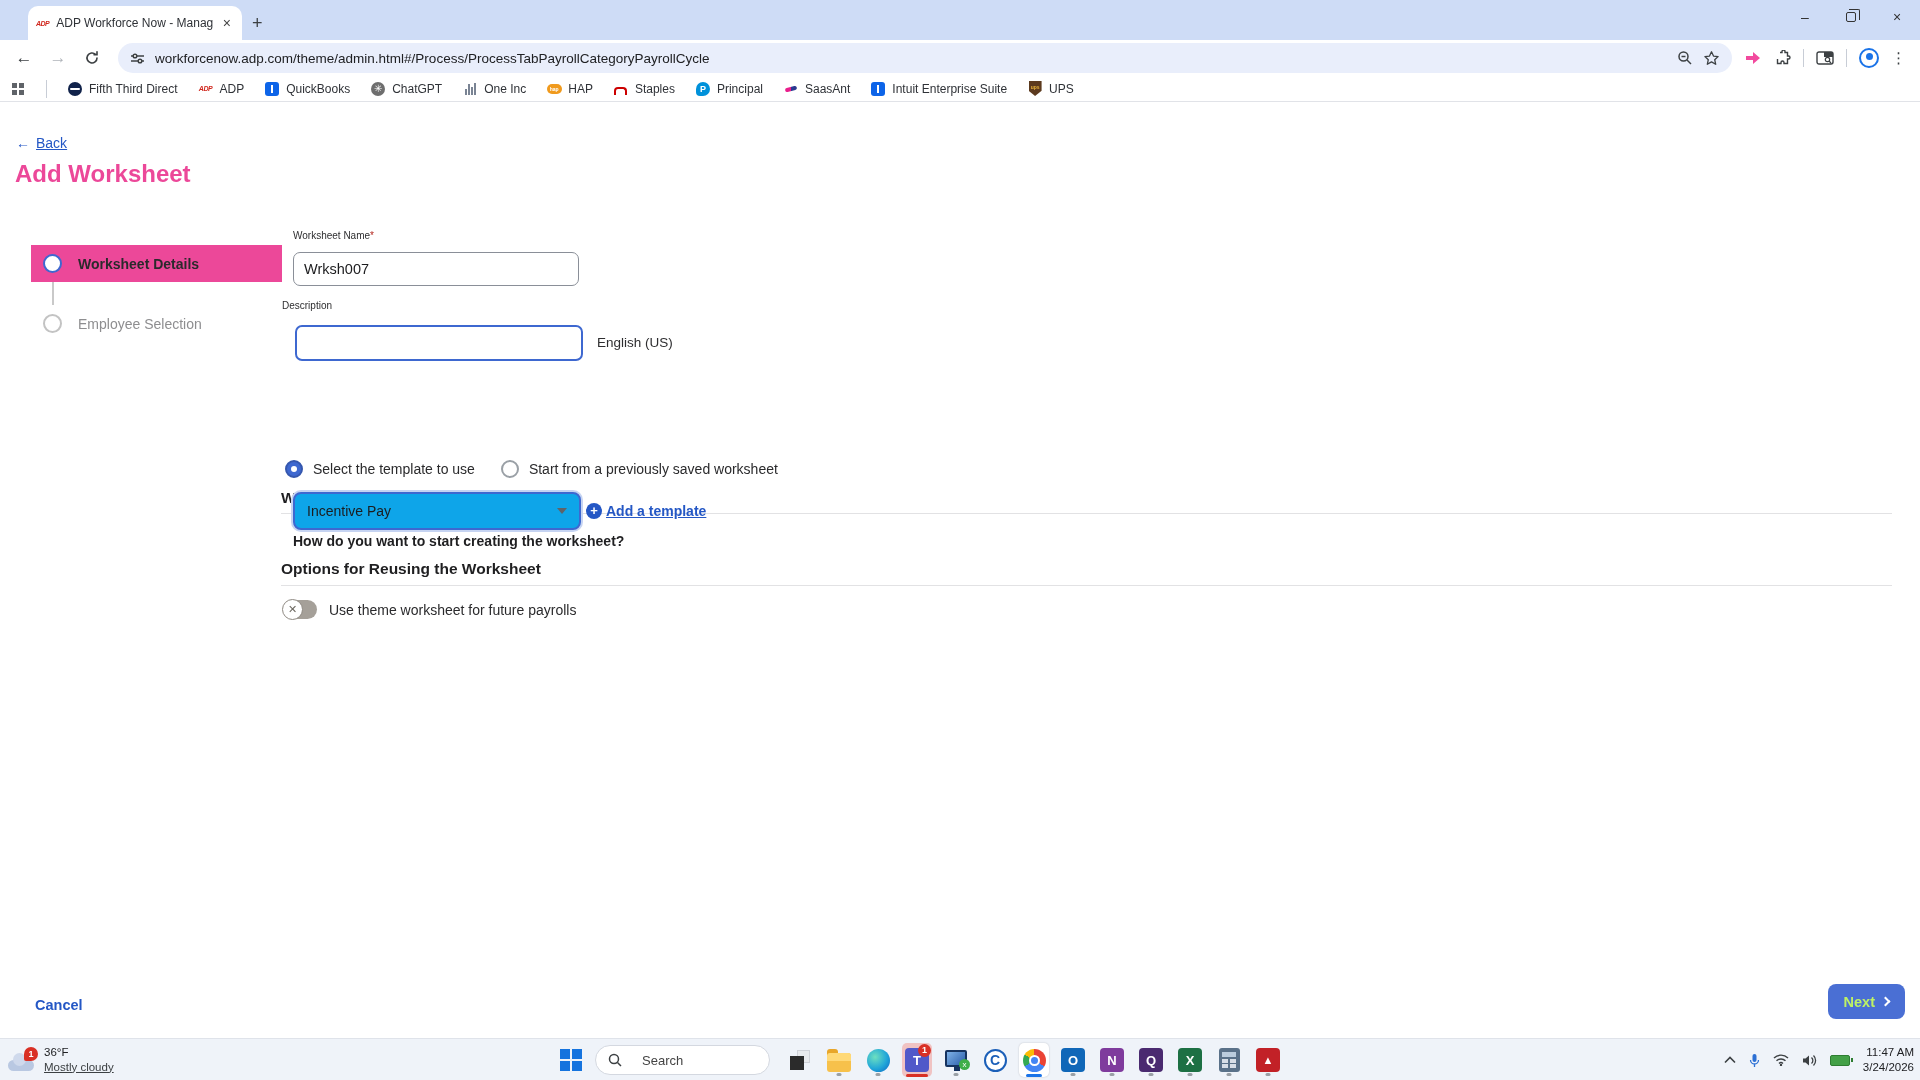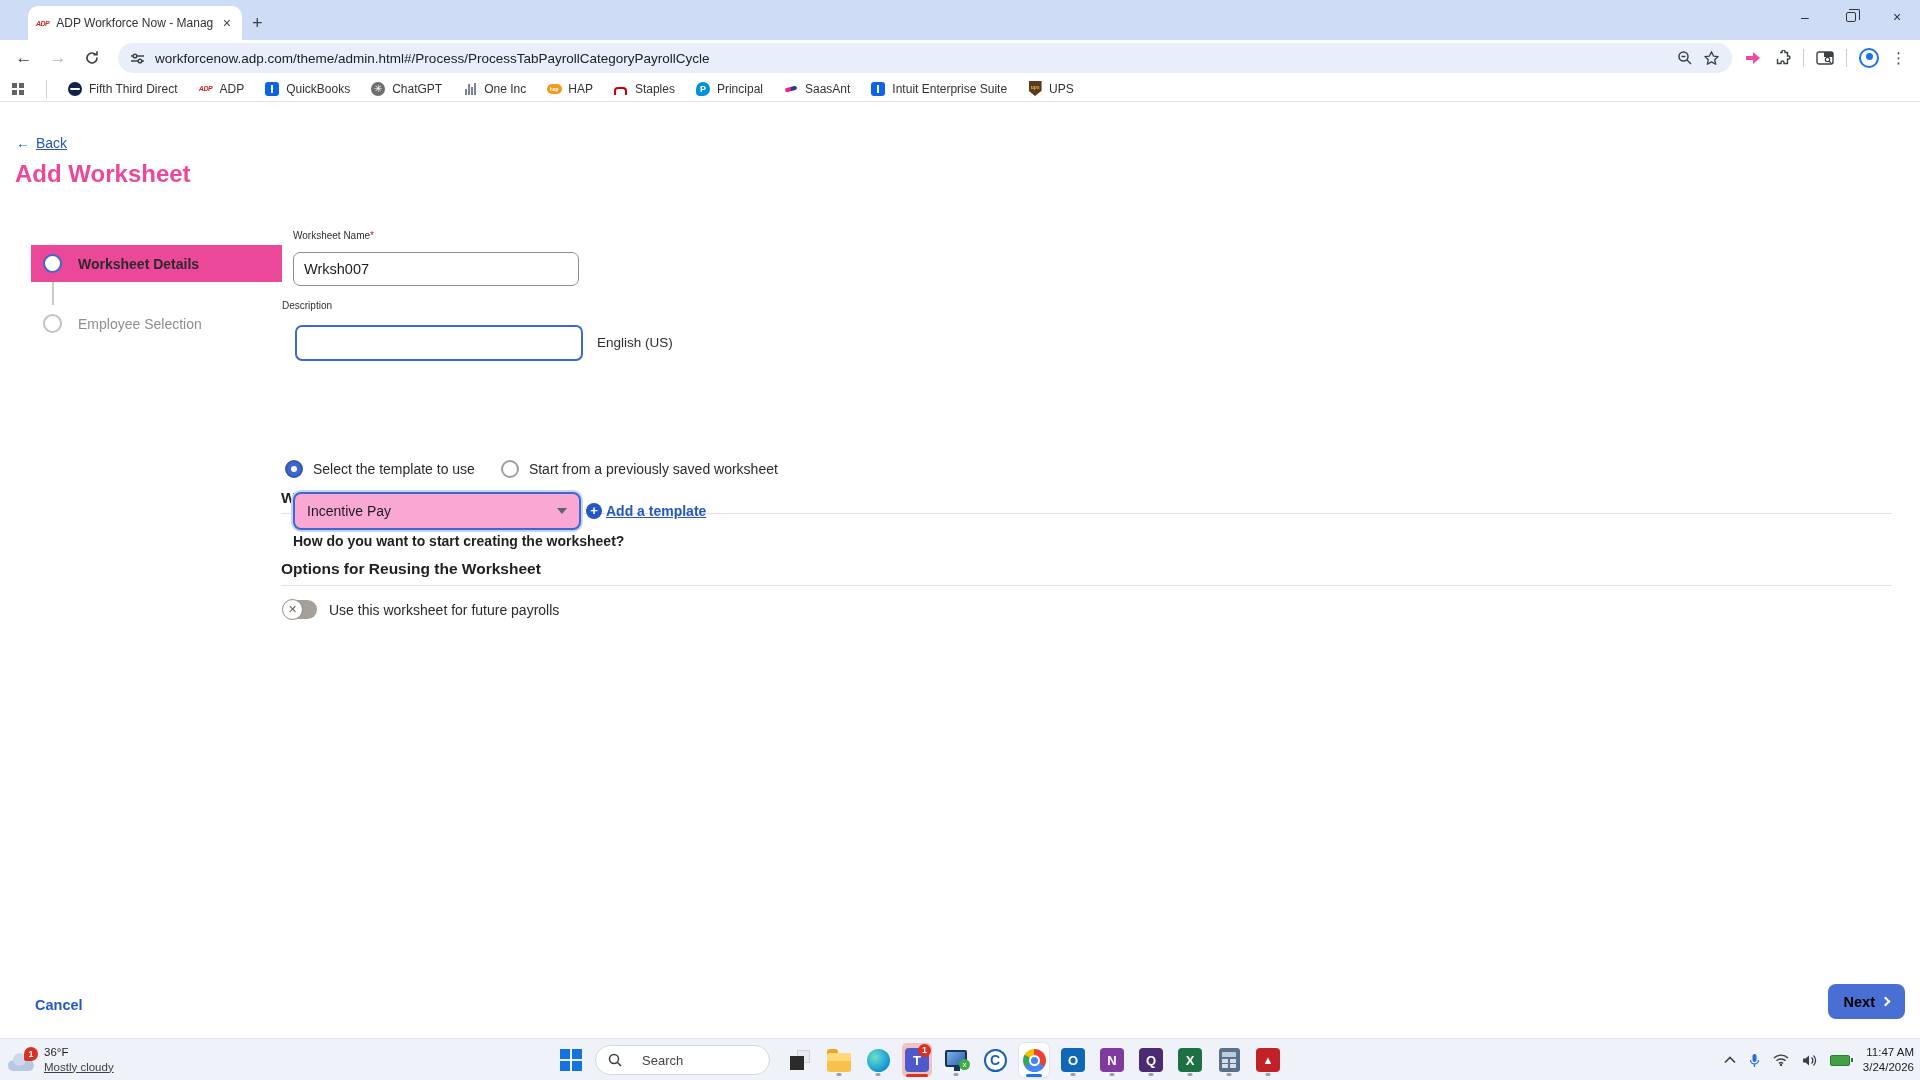--- a/index.html
+++ b/index.html
@@ -84,38 +84,38 @@
 
   .radio-row { position:absolute; left:285px; top:358px; display:flex; align-items:center; gap:10px; }
   .radio { width:18px; height:18px; border-radius:50%; flex:none; }
   .radio.sel { background:#3e68d0; border:2px solid #3557ae; position:relative; }
   .radio.sel:after { content:""; position:absolute; left:4px; top:4px; width:6px; height:6px; border-radius:50%; background:#fff; }
   .radio.unsel { border:2px solid #9aa0a6; background:#fff; }
   .radio-label { font-size:14px; color:#2a2a2c; }
   .radio-gap { width:6px; }
 
   .select-box { position:absolute; left:293px; top:390px; width:288px; height:38px; border:2px solid #3e68d0;
-                border-radius:8px; box-shadow:0 0 0 2px #c6d4f2; background:#f9a8d4; display:flex; align-items:center;
+                border-radius:8px; box-shadow:0 0 0 2px #c6d4f2; background:#0ea5e9; display:flex; align-items:center;
                 padding:0 12px; justify-content:space-between; cursor:pointer; }
   .select-value { font-size:14px; color:#1c1c1e; }
   .caret { width:0; height:0; border-left:5px solid transparent; border-right:5px solid transparent; border-top:6px solid #5f6368; }
 
   .add-template { position:absolute; left:586px; top:401px; display:flex; align-items:center; gap:4px; cursor:pointer; }
   .plus-circle { width:16px; height:16px; border-radius:50%; background:#2457c5; color:#fff; font-size:13px;
                  line-height:15px; text-align:center; font-weight:bold; }
   .add-template-label { font-size:14px; font-weight:bold; color:#2457c5; text-decoration:underline; }
 
   .toggle-row { position:absolute; left:283px; top:498px; display:flex; align-items:center; gap:12px; }
   .toggle { width:34px; height:19px; border-radius:10px; background:#a5a099; position:relative; flex:none; }
   .toggle-knob { position:absolute; left:-1px; top:-1px; width:21px; height:21px; border-radius:50%; background:#fff;
                  border:1.5px solid #8f8a83; color:#6b675f; font-size:11px; display:flex; align-items:center; justify-content:center; }
   .toggle-label { font-size:14px; color:#2a2a2c; }
 
   .cancel-link { position:absolute; left:35px; top:895px; font-size:14.5px; font-weight:bold; color:#2457c5; cursor:pointer; }
-  .next-btn { position:absolute; right:15px; top:882px; height:35px; padding:0 16px; background:#4a6fd4; color:#000000;
+  .next-btn { position:absolute; right:15px; top:882px; height:35px; padding:0 16px; background:#4a6fd4; color:#bef264;
               border:none; border-radius:8px; font-size:14.5px; font-weight:bold; display:flex; align-items:center; gap:7px;
               cursor:pointer; font-family:"Liberation Sans",sans-serif; }
   .next-chevron { width:7px; height:7px; border-top:2.5px solid #fff; border-right:2.5px solid #fff; transform:rotate(45deg); }
 
   
   .taskbar { height:42px; background:#eff3f9; border-top:1px solid #dfe3ea; position:relative; display:flex; align-items:center; }
   .weather { display:flex; align-items:center; gap:6px; padding-left:8px; }
   .weather-cloud { position:relative; width:30px; height:26px; }
   .cloud-shape { position:absolute; left:0; bottom:2px; width:26px; height:11px; background:#b9c8e2; border-radius:8px; }
   .cloud-shape:before { content:""; position:absolute; left:5px; top:-7px; width:13px; height:13px; border-radius:50%; background:#cfd9ec; }
@@ -377,21 +377,21 @@
     <span class="add-template-label">Add a template</span>
   </div>
 
   <div class="section-heading" style="left:281px; top:458px;">Options for Reusing the Worksheet</div>
   <div class="section-rule" style="top:483px;"></div>
 
   <div class="toggle-row">
     <span class="toggle">
       <span class="toggle-knob">✕</span>
     </span>
-    <span class="toggle-label">Use this worksheet for future payrolls</span>
+    <span class="toggle-label">Use theme worksheet for future payrolls</span>
   </div>
 
   <div class="cancel-link">Cancel</div>
   <button class="next-btn">
     <span>Next</span>
     <span class="next-chevron"></span>
   </button>
 </div>
 
 <div class="taskbar">

